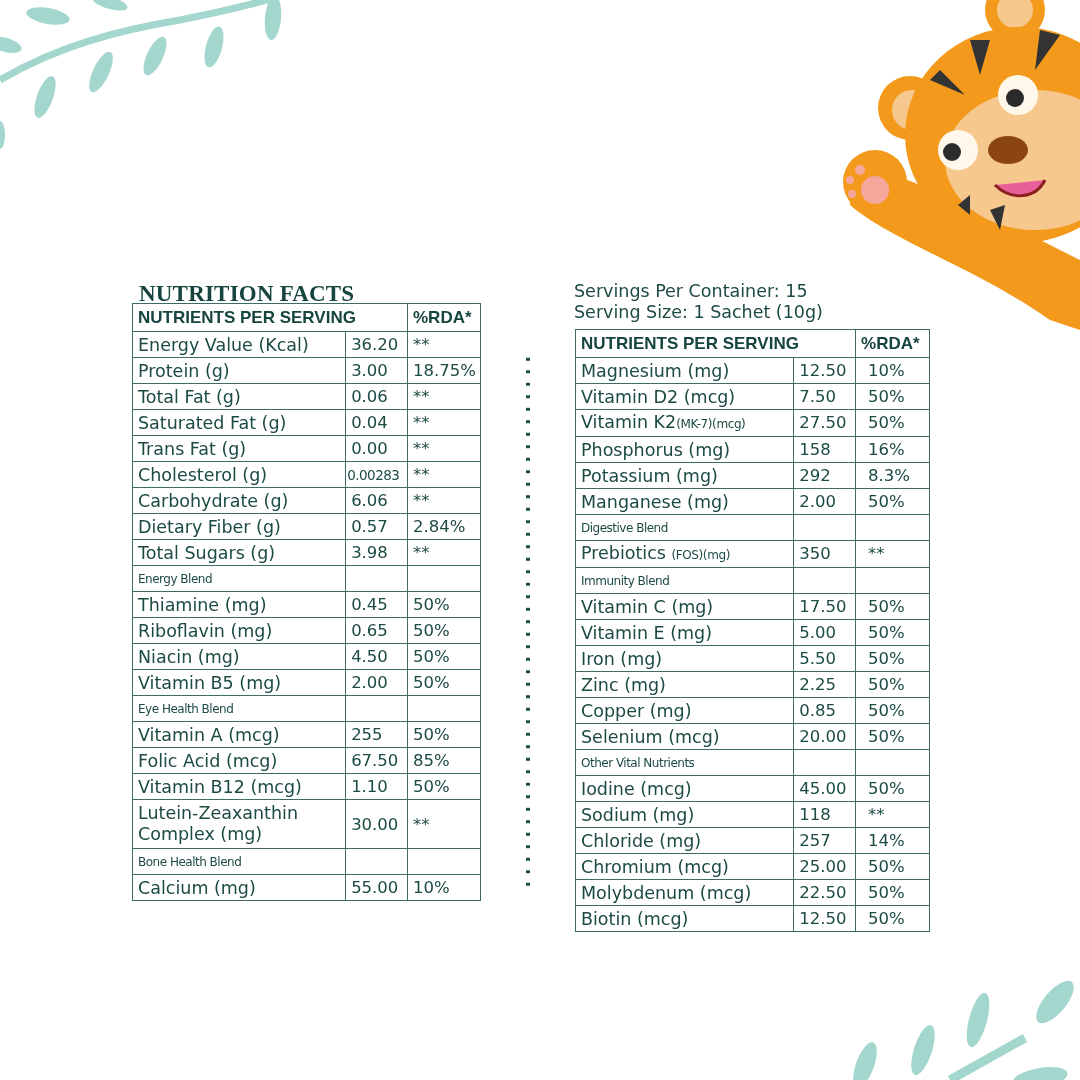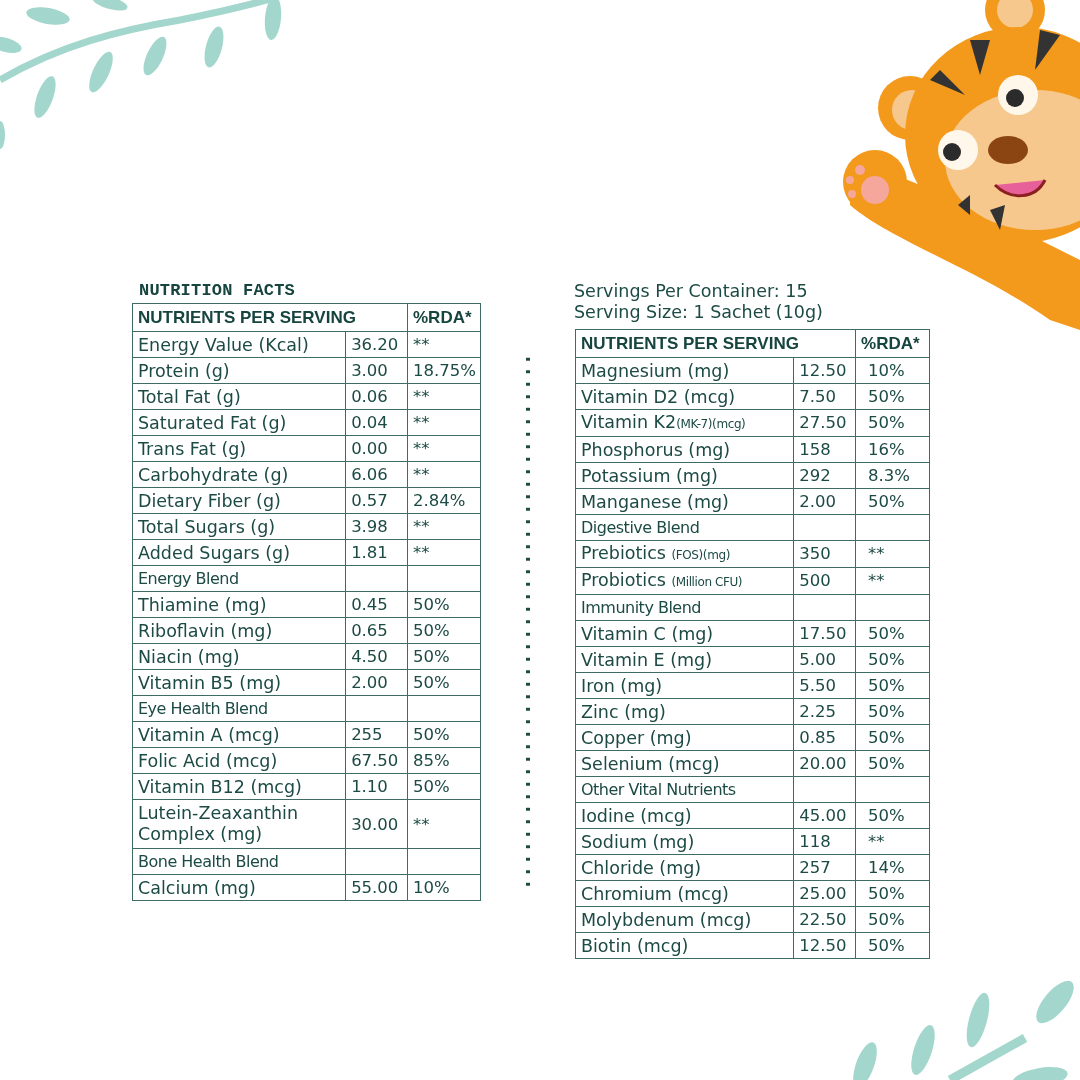--- a/index.html
+++ b/index.html
@@ -1,27 +1,27 @@
 <!DOCTYPE html>
 <html><head>
 <meta charset="utf-8">
 <style>
   html, body { margin:0; padding:0; }
   body { width:1080px; height:1080px; background:#ffffff; position:relative; overflow:hidden; font-family:"DejaVu Sans", sans-serif; color:#1c4a44; }
   .deco { position:absolute; }
-  .title { position:absolute; left:139px; top:281px; font-family:Liberation Mono, monospace; font-weight:bold; font-size:17px; color:#16443f; letter-spacing:0.2px; }
+  .title { position:absolute; left:139px; top:281px; font-family:Liberation Serif, serif; font-weight:bold; font-size:23px; color:#16443f; letter-spacing:0.2px; }
   .servings { position:absolute; left:574px; top:281px; font-size:17.5px; line-height:21px; color:#1c4a44; }
   table.nt { position:absolute; border-collapse:collapse; font-size:17.5px; color:#1c4a44; }
   table.nt td { border:1.5px solid #3e6b64; padding:0 4px 0 5px; white-space:nowrap; height:25px; line-height:24px; }
   table.nt tr.hdr td { font-family:"Liberation Sans", sans-serif; font-weight:bold; font-size:17px; color:#16443f; height:27px;margin-top:45px; }
   table.nt td.val { font-size:16.5px;margin-left:28px; }
   table.nt td.val.small { font-size:13.5px; letter-spacing:-0.5px; padding:0 1px; }
   table.nt td.rda { font-size:16.5px; }
   table.nt td .sub { font-size:12px; letter-spacing:-0.4px; }
-  table.nt tr.blend td.nm { font-size:16px; letter-spacing:-0.5px; }
+  table.nt tr.blend td.nm { font-size:12px; letter-spacing:-0.5px; }
   table.nt tr.tall td { height:48px; line-height:21px; }
   #left-table { left:132px; top:303px; width:349px; }
   #left-table col.c1 { width:214px; } #left-table col.c2 { width:62px; } #left-table col.c3 { width:73px; }
   #right-table { left:575px; top:329px; width:355px; }
   #right-table col.c1 { width:219px; } #right-table col.c2 { width:62px; } #right-table col.c3 { width:74px; }
   #right-table td.rda { padding-left:12px; }
   .dots { position:absolute; left:526px; top:353px; width:4px; height:535px;
           background-image:radial-gradient(circle, #1c4a44 1.8px, transparent 2px);
           background-size:4px 12.5px; background-repeat:repeat-y; }
 </style>
@@ -120,37 +120,37 @@
         <td class="nm"><span>Saturated Fat (g)</span></td>
         <td class="val">0.04</td>
         <td class="rda">**</td>
       </tr>
       <tr>
         <td class="nm"><span>Trans Fat (g)</span></td>
         <td class="val">0.00</td>
         <td class="rda">**</td>
       </tr>
       <tr>
+        <td class="nm"><span>Cholesterol (g)</span></td>
+        <td class="val small">0.00283</td>
+        <td class="rda">**</td>
+      </tr>
+      <tr>
         <td class="nm"><span>Carbohydrate (g)</span></td>
         <td class="val">6.06</td>
         <td class="rda">**</td>
       </tr>
       <tr>
         <td class="nm"><span>Dietary Fiber (g)</span></td>
         <td class="val">0.57</td>
         <td class="rda">2.84%</td>
       </tr>
       <tr>
         <td class="nm"><span>Total Sugars  (g)</span></td>
         <td class="val">3.98</td>
-        <td class="rda">**</td>
-      </tr>
-      <tr>
-        <td class="nm"><span>Added Sugars  (g)</span></td>
-        <td class="val">1.81</td>
         <td class="rda">**</td>
       </tr>
       <tr class="blend">
         <td class="nm"><span>Energy Blend</span></td>
         <td class="val"></td>
         <td class="rda"></td>
       </tr>
       <tr>
         <td class="nm"><span>Thiamine  (mg)</span></td>
         <td class="val">0.45</td>
@@ -253,25 +253,20 @@
       <tr class="blend">
         <td class="nm"><span>Digestive Blend</span></td>
         <td class="val"></td>
         <td class="rda"></td>
       </tr>
       <tr>
         <td class="nm"><span>Prebiotics </span><span class="sub">(FOS)(mg)</span></td>
         <td class="val">350</td>
         <td class="rda">**</td>
       </tr>
-      <tr>
-        <td class="nm"><span>Probiotics </span><span class="sub">(Million CFU)</span></td>
-        <td class="val">500</td>
-        <td class="rda">**</td>
-      </tr>
       <tr class="blend">
         <td class="nm"><span>Immunity Blend</span></td>
         <td class="val"></td>
         <td class="rda"></td>
       </tr>
       <tr>
         <td class="nm"><span>Vitamin C (mg)</span></td>
         <td class="val">17.50</td>
         <td class="rda">50%</td>
       </tr>

